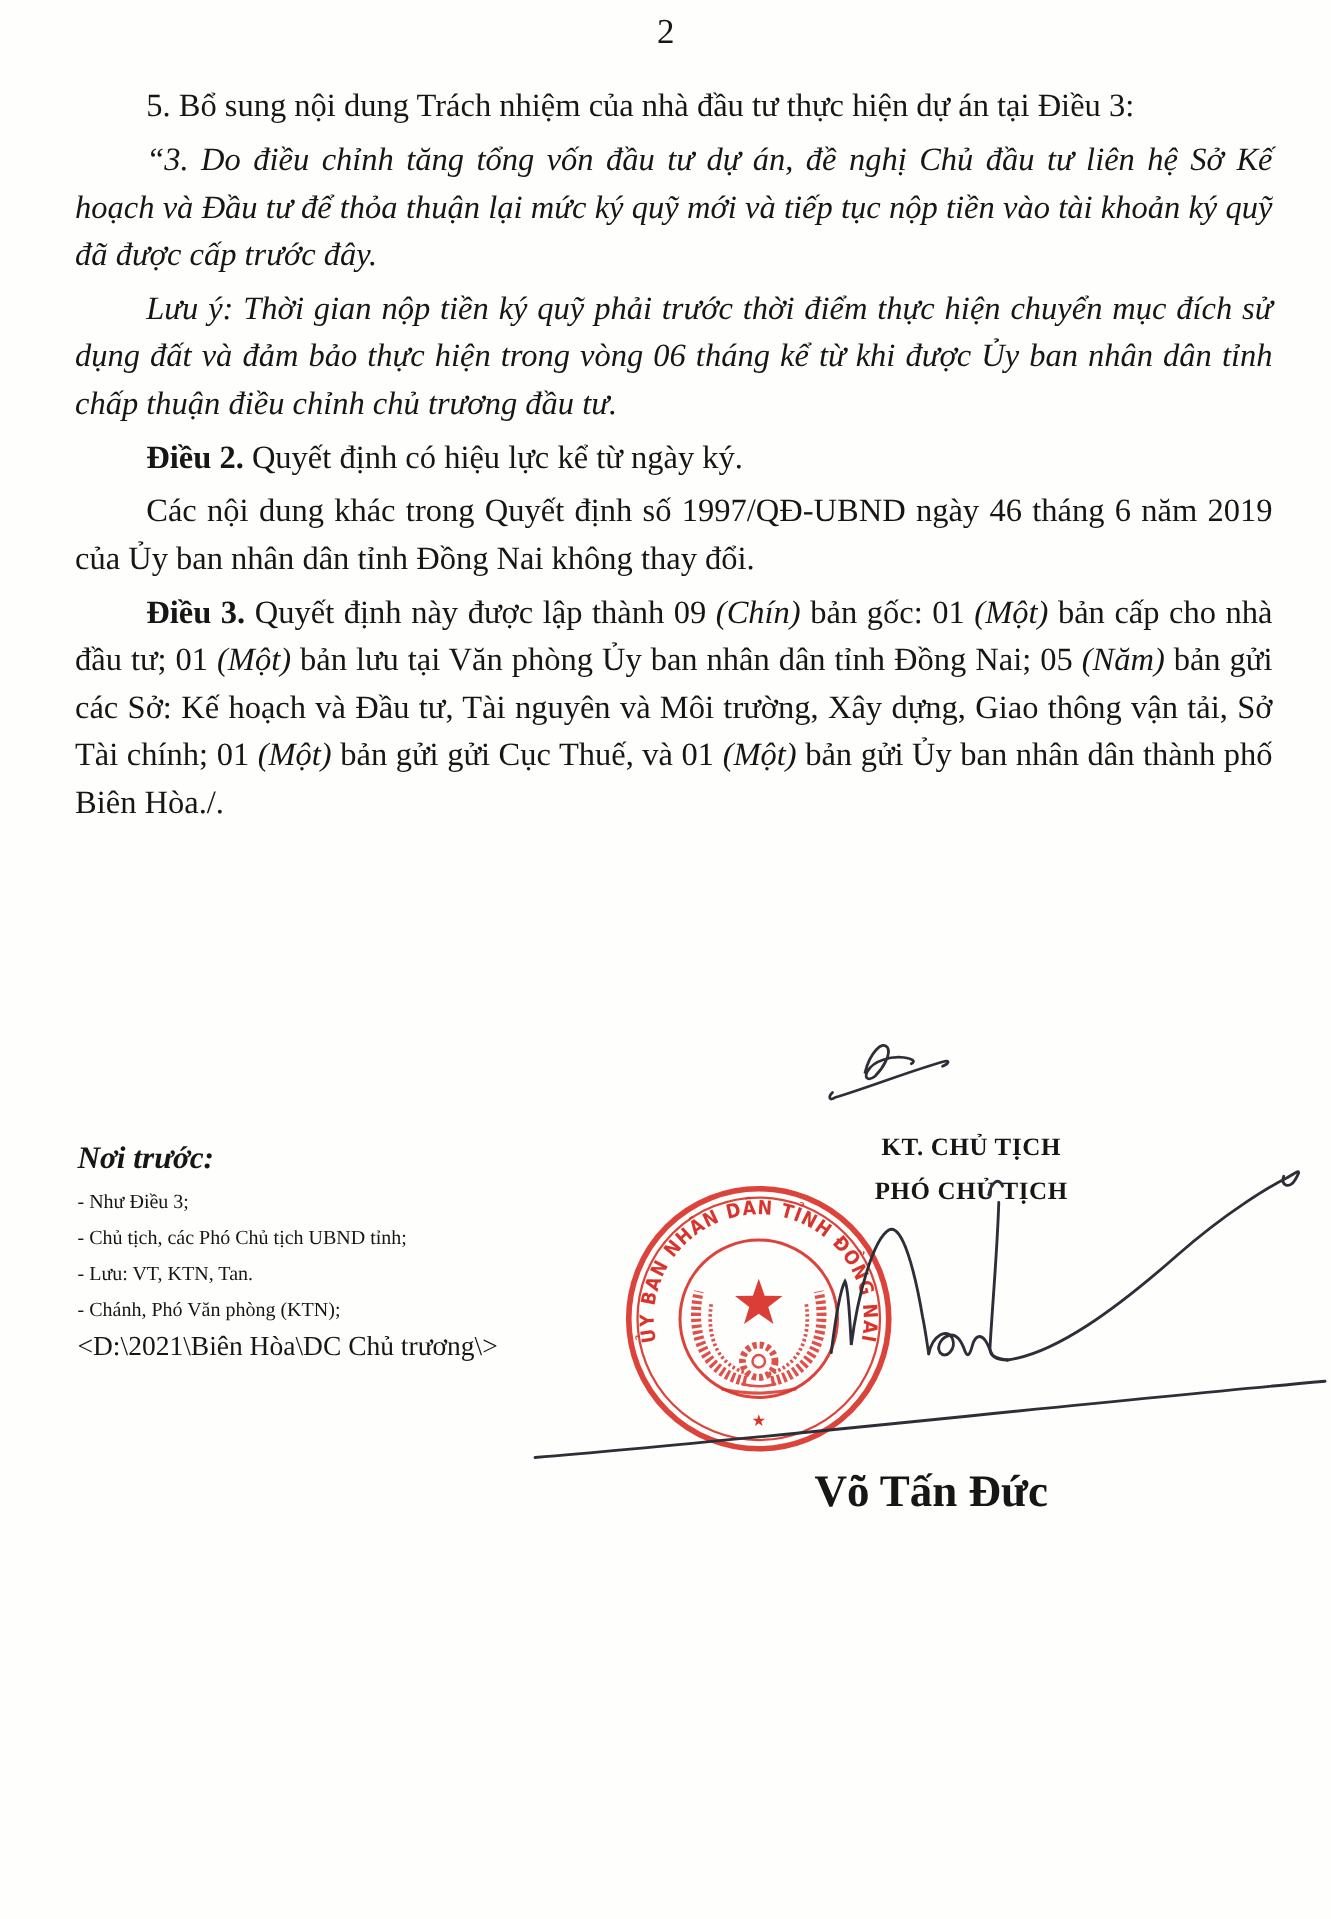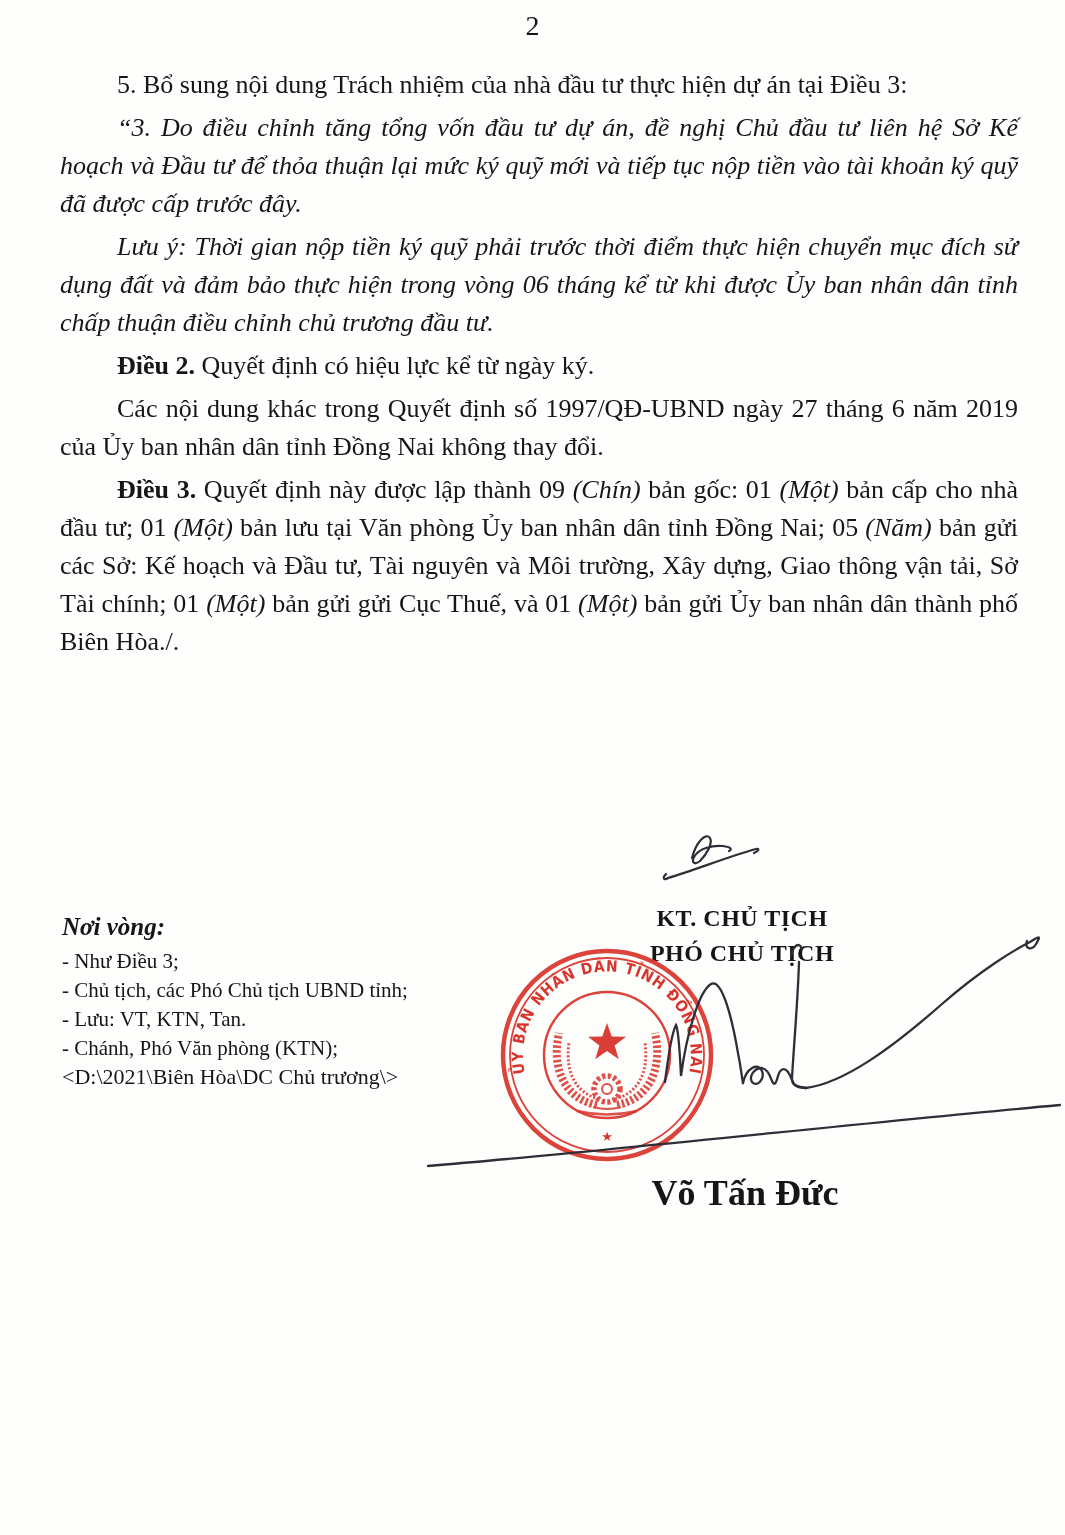--- a/index.html
+++ b/index.html
@@ -28,26 +28,26 @@
   }
   .para.italic { font-style:italic; }
   .seg-it { font-style:italic; }
   .gap-lg { margin-top:4px; }
   .lead { font-weight:bold; }
 
   .recipients {
     position:absolute; left:62px; top:912px; width:440px;
   }
   .rcpt-title { font-weight:bold; font-style:italic; font-size:25px; line-height:30px; margin-bottom:5px; }
-  .rcpt-item { font-size:21px; line-height:29px; }
+  .rcpt-item { font-size:16px; line-height:29px; }
   .rcpt-path { font-size:22px; line-height:24px; margin-top:2px; }
 
   .sign-title {
-    position:absolute; left:592px; top:901px; width:300px;
-    text-align:center; font-weight:bold; font-size:24px; line-height:35px;
+    position:absolute; left:627px; top:901px; width:300px;
+    text-align:center; font-weight:bold; font-size:20px; line-height:35px;
     letter-spacing:0.5px;
   }
   .sign-name {
     position:absolute; left:615px; top:1172px; width:260px;
     text-align:center; font-weight:bold; font-size:36px;
   }
   .seal-svg { position:absolute; left:495px; top:943px; }
   .sig-svg { position:absolute; left:420px; top:918px; }
   .initial-svg { position:absolute; left:650px; top:818px; }
 </style>
@@ -56,26 +56,26 @@
 
 <div class="page">
 
   <div class="page-number">2</div>
 
   <div class="doc-body">
     <p class="para">5. Bổ sung nội dung Trách nhiệm của nhà đầu tư thực hiện dự án tại Điều 3:</p>
     <p class="para italic">“3. Do điều chỉnh tăng tổng vốn đầu tư dự án, đề nghị Chủ đầu tư liên hệ Sở Kế hoạch và Đầu tư để thỏa thuận lại mức ký quỹ mới và tiếp tục nộp tiền vào tài khoản ký quỹ đã được cấp trước đây.</p>
     <p class="para italic">Lưu ý: Thời gian nộp tiền ký quỹ phải trước thời điểm thực hiện chuyển mục đích sử dụng đất và đảm bảo thực hiện trong vòng 06 tháng kể từ khi được Ủy ban nhân dân tỉnh chấp thuận điều chỉnh chủ trương đầu tư.</p>
     <p class="para gap-lg"><b class="lead">Điều 2.</b><span> Quyết định có hiệu lực kể từ ngày ký.</span></p>
-    <p class="para">Các nội dung khác trong Quyết định số 1997/QĐ-UBND ngày 27 tháng 6 năm 2019 của Ủy ban nhân dân tỉnh Đồng Nai không thay đổi.</p>
+    <p class="para">Các nội dung khác trong Quyết định số 1997/QĐ-UBND ngày 46 tháng 6 năm 2019 của Ủy ban nhân dân tỉnh Đồng Nai không thay đổi.</p>
     <p class="para gap-lg"><b class="lead">Điều 3.</b><span><span> Quyết định này được lập thành 09 </span><span class="seg-it">(Chín)</span><span> bản gốc: 01 </span><span class="seg-it">(Một)</span><span> bản cấp cho nhà đầu tư; 01 </span><span class="seg-it">(Một)</span><span> bản lưu tại Văn phòng Ủy ban nhân dân tỉnh Đồng Nai; 05 </span><span class="seg-it">(Năm)</span><span> bản gửi các Sở: Kế hoạch và Đầu tư, Tài nguyên và Môi trường, Xây dựng, Giao thông vận tải, Sở Tài chính; 01 </span><span class="seg-it">(Một)</span><span> bản gửi gửi Cục Thuế, và 01 </span><span class="seg-it">(Một)</span><span> bản gửi Ủy ban nhân dân thành phố Biên Hòa./.</span></span></p>
   </div>
 
   <div class="recipients">
-    <div class="rcpt-title">Nơi vòng:</div>
+    <div class="rcpt-title">Nơi trước:</div>
     <div>
         <div class="rcpt-item">- Như Điều 3;</div>
         <div class="rcpt-item">- Chủ tịch, các Phó Chủ tịch UBND tỉnh;</div>
         <div class="rcpt-item">- Lưu: VT, KTN, Tan.</div>
         <div class="rcpt-item">- Chánh, Phó Văn phòng (KTN);</div>
       </div>
     <div class="rcpt-path">&lt;D:\2021\Biên Hòa\DC Chủ trương\&gt;</div>
   </div>
 
   <div class="sign-title">

